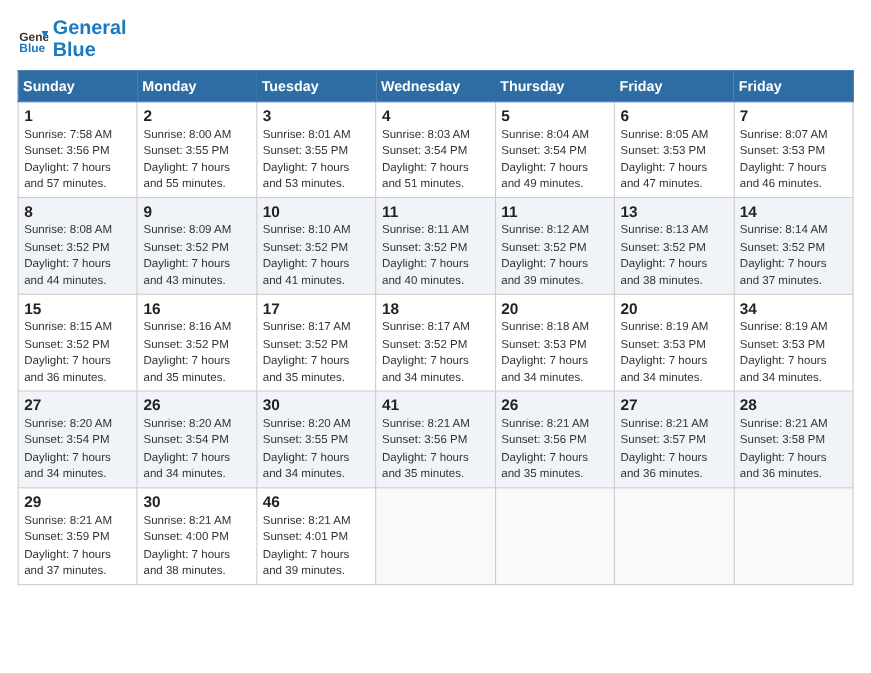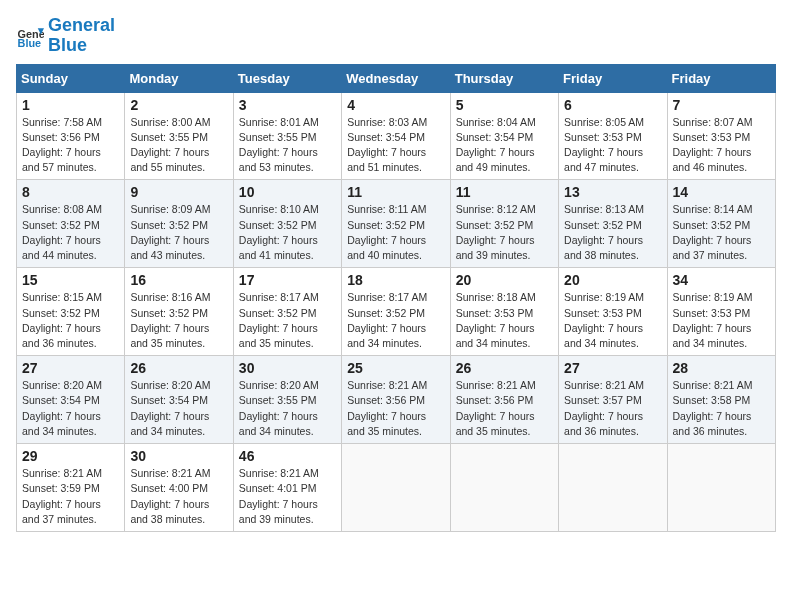--- a/index.html
+++ b/index.html
@@ -338,21 +338,21 @@
         <td>
         <span class="day-num">30</span>
         <div class="day-info">
           Sunrise: 8:20 AM<br>
           Sunset: 3:55 PM<br>
           Daylight: 7 hours<br>
           and 34 minutes.
         </div>
       </td>
         <td>
-        <span class="day-num">25</span>
+        <span class="day-num">41</span>
         <div class="day-info">
           Sunrise: 8:21 AM<br>
           Sunset: 3:56 PM<br>
           Daylight: 7 hours<br>
           and 35 minutes.
         </div>
       </td>
         <td>
         <span class="day-num">26</span>
         <div class="day-info">

